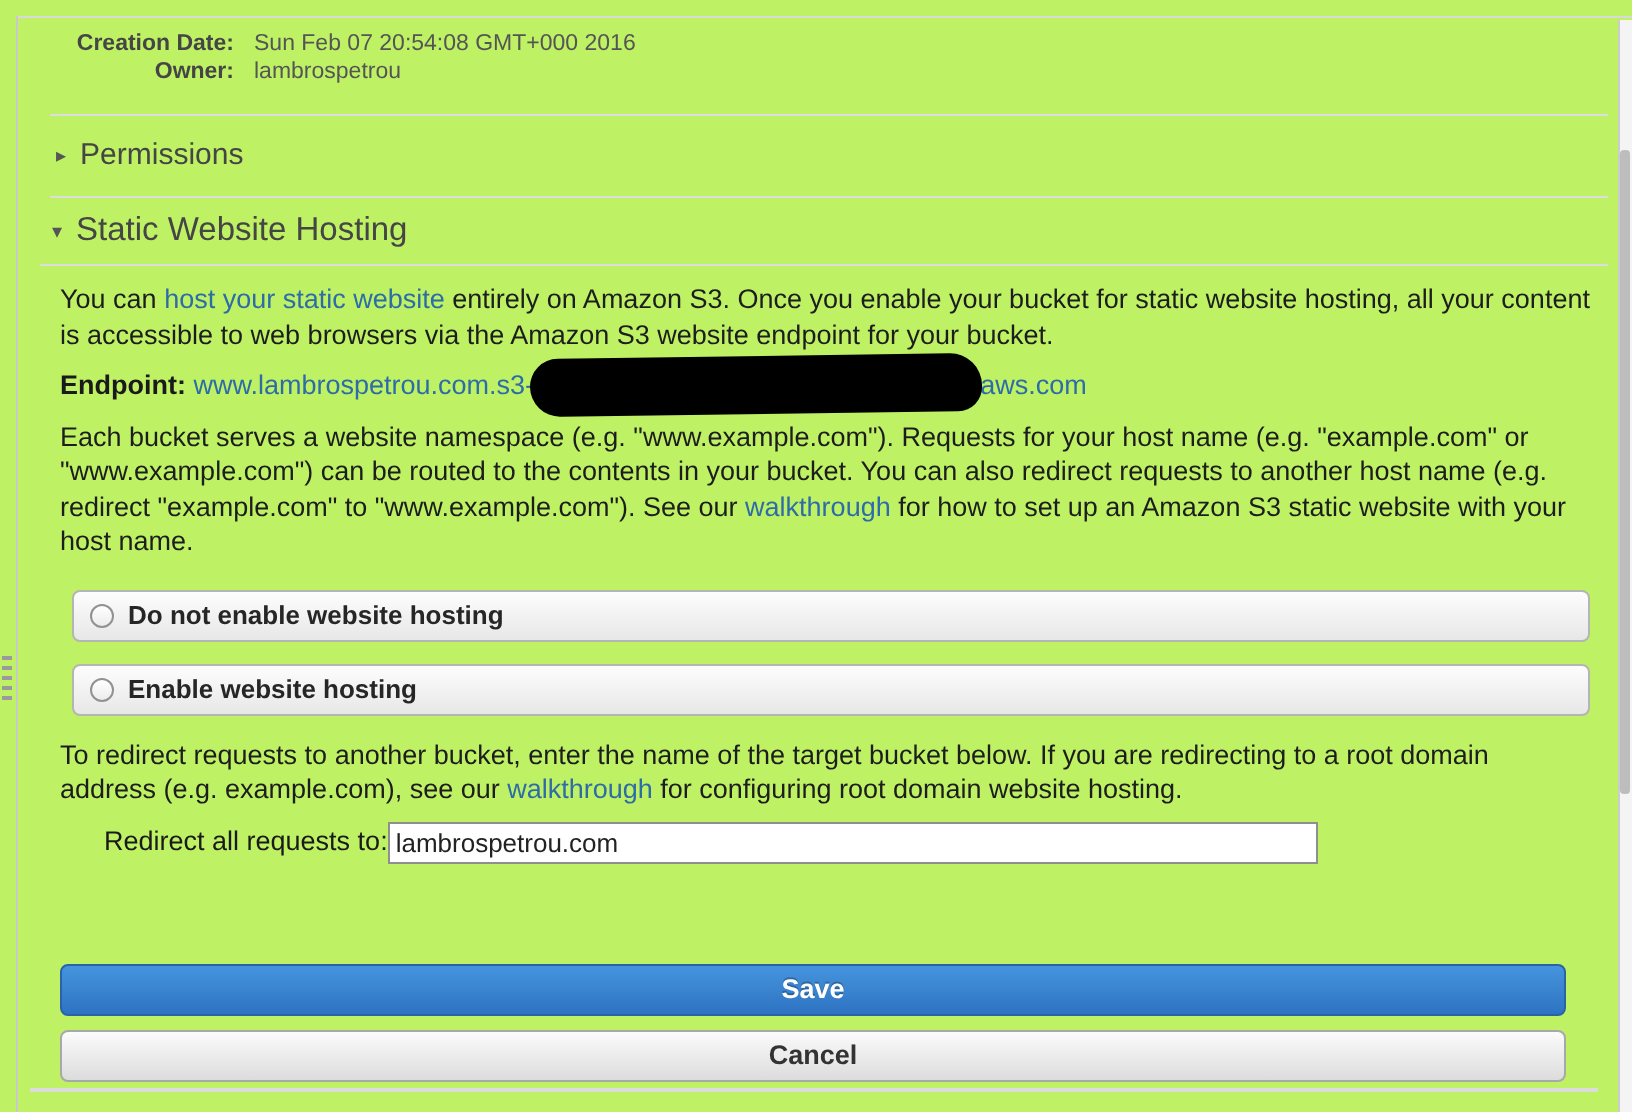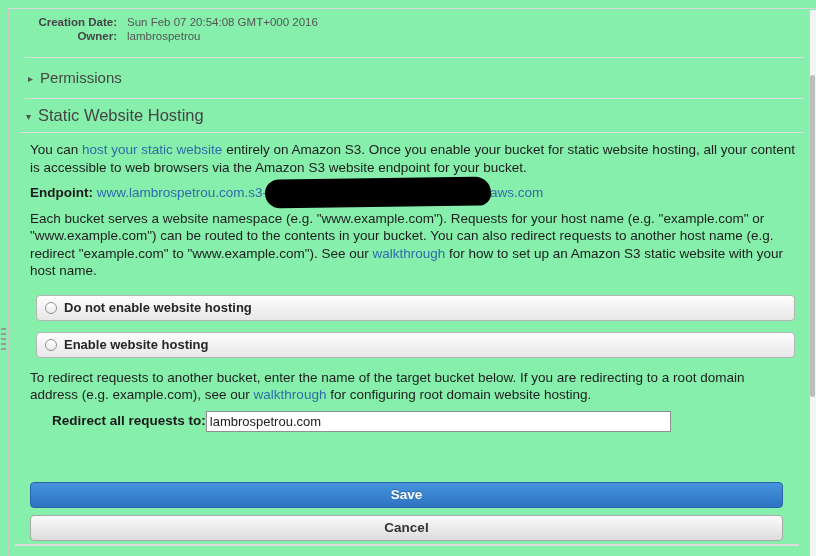--- a/index.html
+++ b/index.html
@@ -2,21 +2,21 @@
 <html><head>
 <meta charset="utf-8">
 <style>
   * { margin:0; padding:0; box-sizing:border-box; }
   html,body { background:#ffffff; }
   body {
     width:816px; height:556px;
     font-family:"Liberation Sans","DejaVu Sans",sans-serif;
     color:#1d1d1d; position:relative; overflow:hidden;
   }
-  .panel { position:absolute; left:0; top:0; width:816px; height:556px; background:#86efac; }
+  .panel { position:absolute; left:0; top:0; width:816px; height:556px; background:#bef264; }
 
   
   .top-border   { position:absolute; left:8px; top:8px; right:0; height:1px; background:#d9d9d9; }
   .left-border  { position:absolute; left:8px; top:8px; bottom:0; width:1px; background:#c9c9c9; }
   .scroll-track { position:absolute; right:0; top:10px; bottom:0; width:7px; border-left:1px solid #cccccc; background:#f4f4f4; }
   .scroll-thumb { position:absolute; right:1px; top:65px; width:5px; height:322px; background:#bdbdbd; border-radius:2px; }
   .resize-grip  { position:absolute; left:1px; top:328px; width:5px; height:22px;
                   background:repeating-linear-gradient(#9a9a9a 0 2px, transparent 2px 5px); }
 
   .inner { position:absolute; left:9px; top:9px; width:800px; }
@@ -54,21 +54,21 @@
   .radio-circle { width:12px; height:12px; border-radius:50%; border:1px solid #919191;
                   background:linear-gradient(#fff,#ececec); margin-right:7px; position:relative; }
   .radio-circle .dot { display:none; position:absolute; left:3px; top:3px; width:6px; height:6px;
                        border-radius:50%; background:#3a3a3a; }
   .radio-option.selected .radio-circle .dot { display:block; }
   .radio-label { font-weight:bold; font-size:13px; color:#262626; }
 
   .redirect-para { margin-top:11px; }
 
   .redirect-row { margin-top:7px; padding-left:22px; display:flex; align-items:center; }
-  .redirect-label { font-weight:bold; font-size:13.5px; color:#1a1a1a; }
+  .redirect-label { font-weight:normal; font-size:13.5px; color:#1a1a1a; }
   .redirect-input { width:465px; height:21px; border:1px solid #8f8f8f; font-size:13px;
                     font-family:Liberation Sans, sans-serif; padding:1px 3px; color:#222; }
 
   
   .actions { margin-top:50px; display:flex; justify-content:flex-end; gap:7px; padding-right:12px;flex-direction:column; }
   .btn { height:26px; border-radius:4px; font-weight:bold; font-size:13.5px; cursor:pointer;
          font-family:"Liberation Sans","DejaVu Sans",sans-serif; padding:0 13px; }
   .btn-save { color:#fff; background:linear-gradient(#4694dd,#2d73c2); border:1px solid #2a63a8;
               text-shadow:0 -1px 0 rgba(0,0,0,.25); }
   .btn-cancel { color:#333; background:linear-gradient(#fbfbfb,#dcdcdc); border:1px solid #a8a8a8; }

